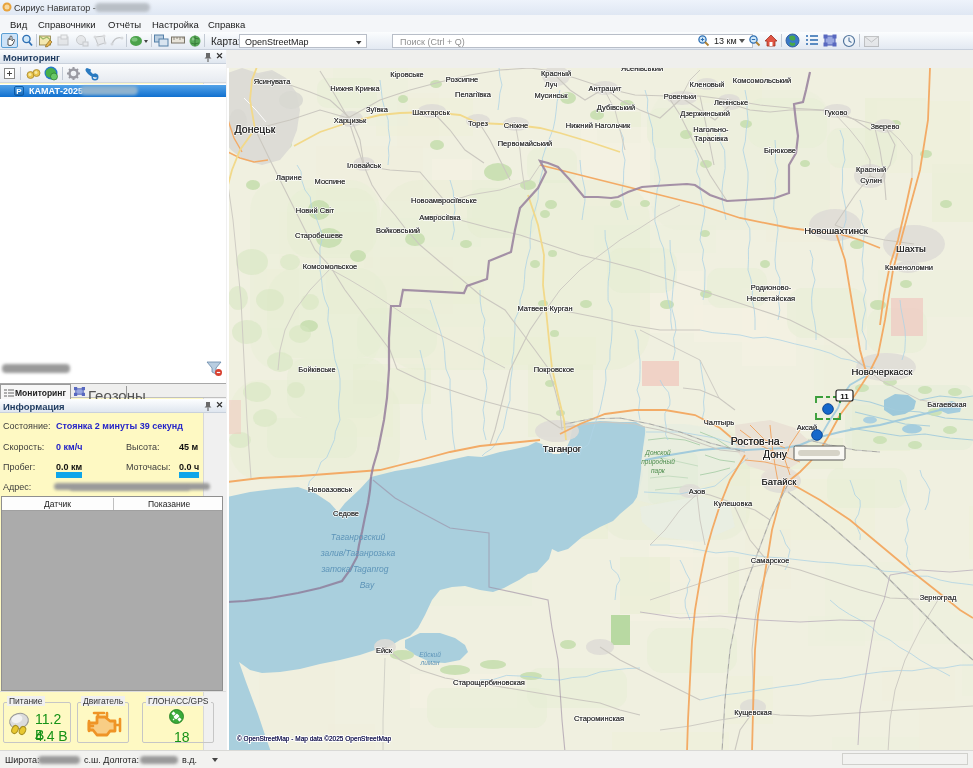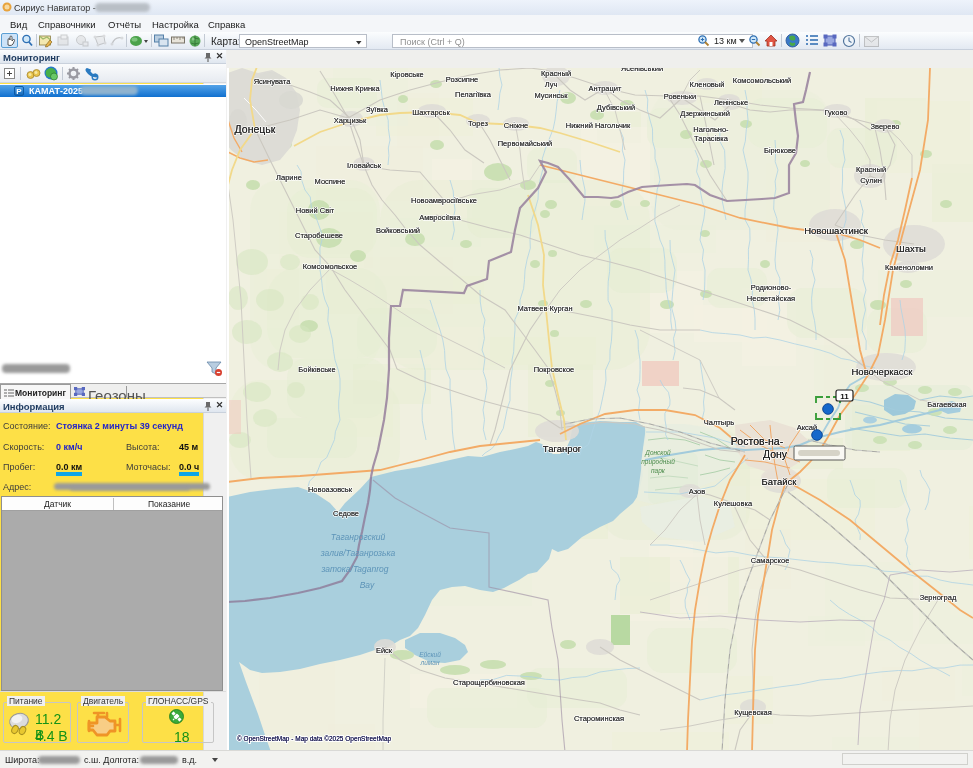--- a/index.html
+++ b/index.html
@@ -13,42 +13,42 @@
   #titlebar .blur { position:absolute; left:95px; top:3px; width:55px; height:9px; border-radius:5px; background:#b9bfc6; filter:blur(1.5px); }
   
   #menubar { position:absolute; left:0; top:15px; width:973px; height:17px; background:#f4f6f9; font-size:9.5px; color:#1a1a1a; }
   #menubar span { position:absolute; top:4px; }
   
   #toolbar { position:absolute; left:0; top:32px; width:973px; height:18px;
     background:linear-gradient(#fbfdfe,#e3e9f2); border-bottom:1px solid #c8d0dc; }
   .tsep { position:absolute; top:2px; width:1px; height:13px; background:#c3cad4; }
   .combo { position:absolute; top:1.5px; height:14px; background:#fff; border:1px solid #b8bec8; font-size:9px; color:#222; }
   
-  #leftpanel { position:absolute; left:0; top:50px; width:204px; height:700px; background:#fde047; border-right:1px solid #d8d8d8;}
+  #leftpanel { position:absolute; left:0; top:50px; width:204px; height:700px; background:#fef9c3; border-right:1px solid #d8d8d8;}
   .phead { position:absolute; left:0; width:226px; height:14px; background:linear-gradient(#fdfeff,#dfe6ef); border-bottom:1px solid #c9d1dc;
     font-size:9.5px; font-weight:bold; color:#1d3a5f; }
   .phead .t { position:absolute; left:3px; top:2px; }
   .pin { position:absolute; top:1px; width:11px; height:11px; color:#333; font-size:9px; text-align:center; line-height:11px;}
   #lp-toolbar { position:absolute; left:0; top:14px; width:226px; height:19px; background:linear-gradient(#fafbfc,#e7ebf1); border-bottom:1px solid #d4d8de; }
   #tree { position:absolute; left:0; top:34px; width:226px; height:299px; background:#fff; }
   #selrow { position:absolute; left:0; top:1px; width:226px; height:12px; background:linear-gradient(#54a3e8,#1070cf); }
   #selrow .picon { position:absolute; left:14px; top:1px; width:10px; height:10px; background:linear-gradient(#4aa0e8,#1568b8); border:1px solid #0d5aa6; border-radius:2px; color:#fff; font-size:8px; font-weight:bold; text-align:center; line-height:9px; }
   #selrow .txt { position:absolute; left:29px; top:1px; font-size:9px; font-weight:bold; color:#fff; }
   #selrow .blur { position:absolute; left:80px; top:1px; width:58px; height:9px; border-radius:5px; background:#8fb3cf; filter:blur(1.5px); }
   
   #belowtree { position:absolute; left:0; top:333px; width:226px; height:15px; background:#efefee; border-top:1px solid #a8a8a8; border-bottom:1px solid #c0c0c0;}
   .tab1 { position:absolute; left:0; top:0; height:15px; background:#f7f7f7; border:1px solid #9a9a9a; border-bottom:none; font-size:9px; font-weight:bold; color:#222; }
   .tab2 { position:absolute; top:1px; height:14px; font-size:15px; color:#555;padding-left:29px; }
   
   #infopanel { position:absolute; left:0; top:349px; width:226px; height:351px; }
   .il { font-size:9px; color:#3c3c3c; position:absolute; }
   .iv { font-size:9px; font-weight:bold; position:absolute; }
   .blue { color:#2424c8; }
   .blk { color:#111; }
-  .und { border-bottom:4px solid #0ea5e9; }
+  .und { border-bottom:6px solid #0ea5e9; }
   .blurg { position:absolute; background:#9a9a9a; border-radius:4px; filter:blur(1.6px); }
   
   #table { position:absolute; left:1px; top:97px; width:222px; height:195px; background:#ababab; border:1px solid #8f8f8f; }
   #table .hdr { height:14px; background:#fdfdfd; border-bottom:1px solid #a0a0a0; font-size:8.5px; color:#222; }
   
   .sbox { position:absolute; border:1px solid #c6c6c6; border-radius:2px; height:41px; top:303px;padding-left:24px; }
   #boxsep { position:absolute; left:0; top:292px; width:226px; height:1px; background:#dcdcdc; }
   .sbox .lbl { position:absolute; left:3px; top:-7px; background:#f0f0f0; font-size:8.5px; color:#333; padding:0 2px;}
   .green { color:#169216; font-weight:normal; font-size:14px; }
   

